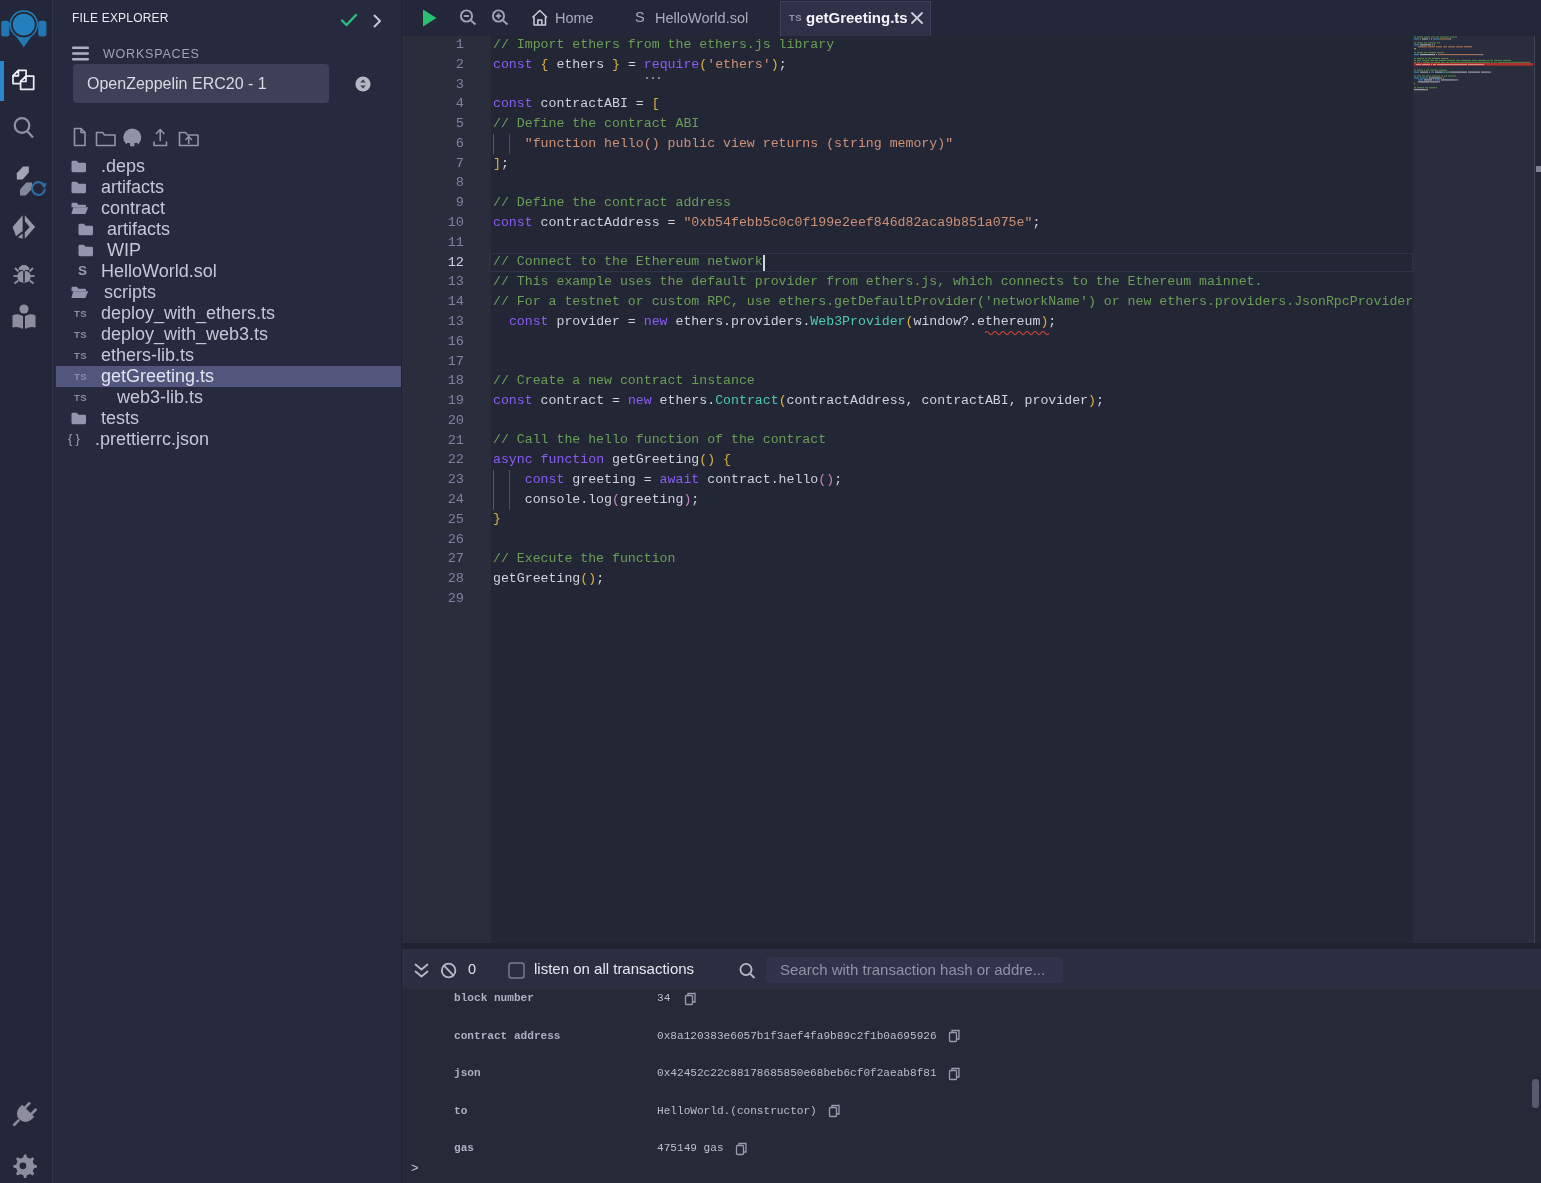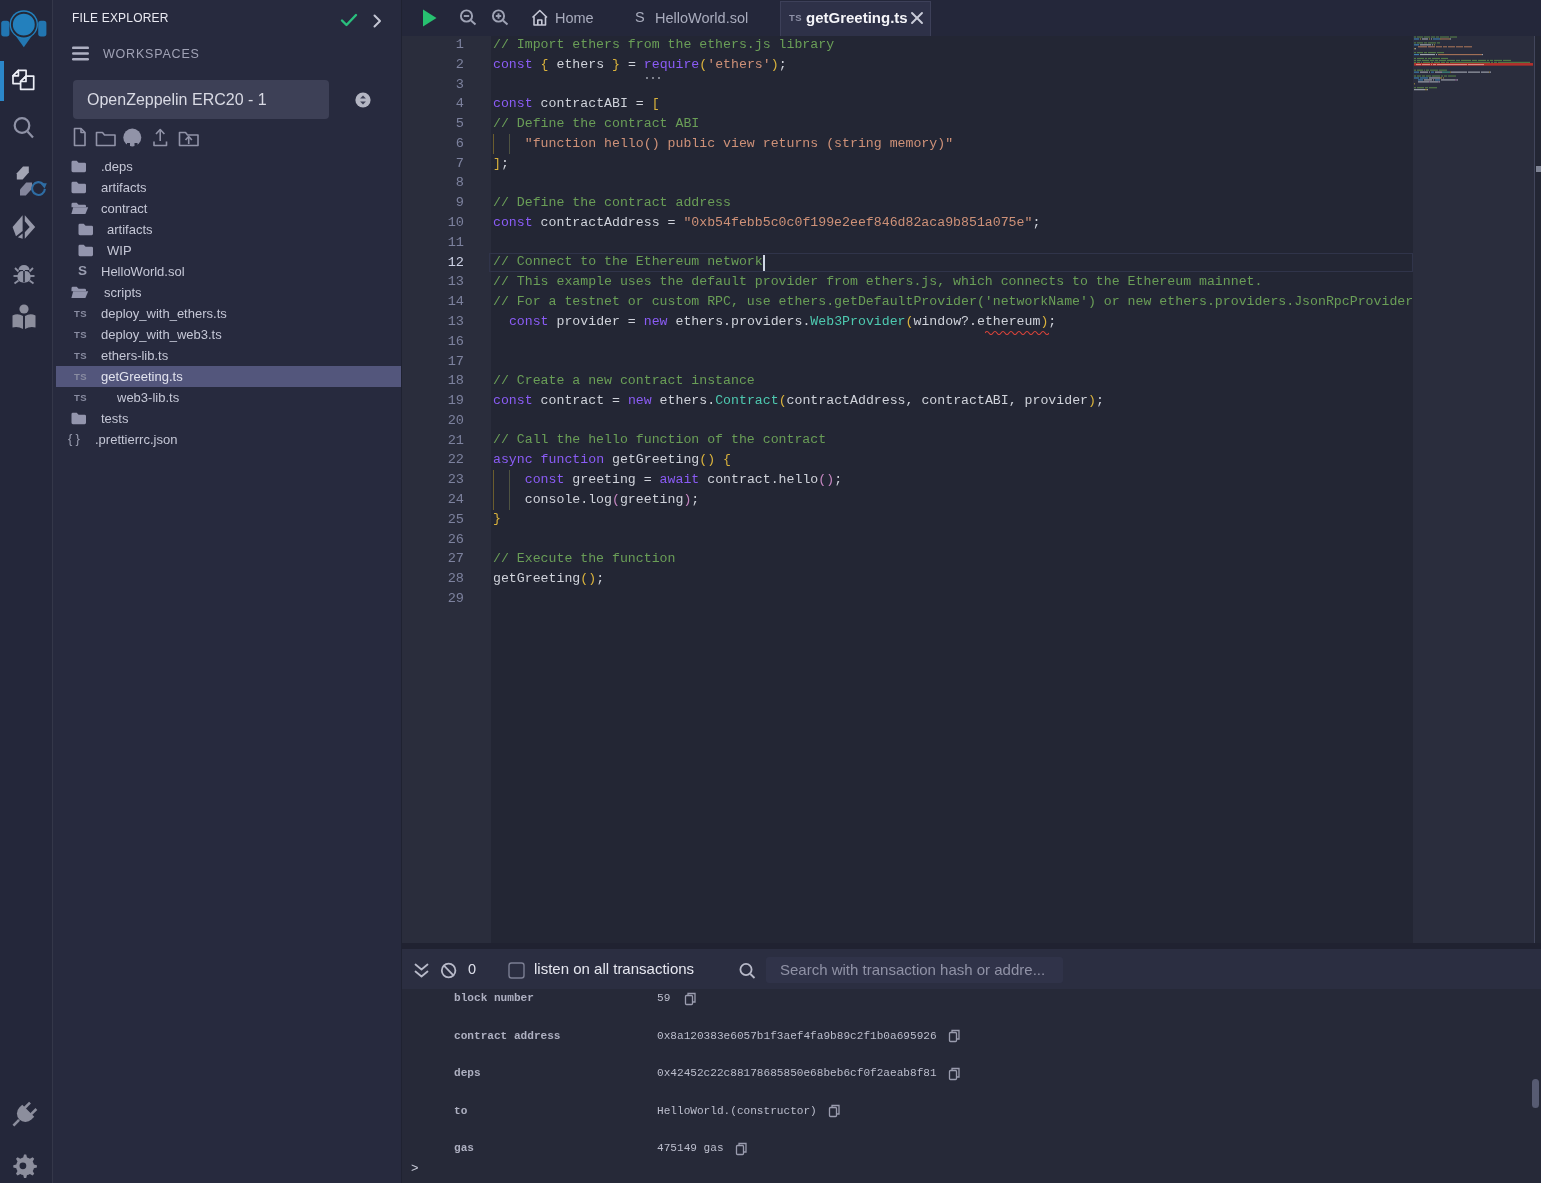--- a/index.html
+++ b/index.html
@@ -10,21 +10,21 @@
   #tabbar{left:402px;top:0;width:1139px;height:36px;background:#24273a;}
   #editor{left:402px;top:36px;width:1139px;height:907px;background:#232634;overflow:hidden;}
   #gutterbg{left:0;top:0;width:89px;height:907px;background:#2a2d3c;}
   #minimapbg{left:1011px;top:0;width:121px;height:907px;background:#2a2d3d;}
   #gap{left:402px;top:943px;width:1139px;height:6px;background:#202231;}
   #termhead{left:402px;top:949px;width:1139px;height:40px;background:#2b2e41;}
   #termbody{left:402px;top:989px;width:1139px;height:194px;background:#262938;}
   .mono{font-family:"Liberation Mono",monospace;}
   .trow{position:absolute;left:0;width:349px;height:21px;}
   .tico{position:absolute;top:0;height:21px;}
-  .ttext{position:absolute;top:0;height:21px;line-height:21px;font-size:13px;}
+  .ttext{position:absolute;top:0;height:21px;line-height:21px;font-size:18px;}
   #lnums{left:0;top:-1px;width:62px;text-align:right;font-size:13.6px;line-height:19.78px;color:#7d829e;}
   #code{left:91px;top:-1px;font-size:13.23px;line-height:19.78px;width:920px;overflow:hidden;}
   .cl{height:19.78px;white-space:pre;}
   .trh{position:absolute;left:0;width:1139px;height:18px;font-family:"Liberation Mono",monospace;font-size:11.1px;line-height:18px;}
   .tlabel{position:absolute;left:52px;font-weight:bold;color:#aeb0c1;}
   .tval{position:absolute;left:255px;color:#bcbecd;}
   .c{color:#6a9e57}.k{color:#8b5cf6}.s{color:#ce9178}.t{color:#4ec9b0}.g{color:#d9b23c}.p{color:#c586c0}.w{color:#cfd2da}
 </style>
 </head>
 <body>
@@ -110,21 +110,21 @@
     <svg class="ab" style="left:285px;top:12px;" width="64" height="20" viewBox="0 0 64 20">
       <path d="M4 8.5 l4.5 4.5 l9.5 -10" stroke="#2abf7d" stroke-width="2.4" fill="none" stroke-linecap="round" stroke-linejoin="round"></path>
       <path d="M36.5 3.5 l5.5 5.5 l-5.5 5.5" stroke="#c4c6d4" stroke-width="2" fill="none" stroke-linecap="round" stroke-linejoin="round"></path>
     </svg>
     <svg class="ab" style="left:19px;top:46px;" width="20" height="16" viewBox="0 0 20 16">
       <rect x="0" y="0.5" width="17" height="2.6" rx="1.2" fill="#aeb0c2"></rect>
       <rect x="0" y="6.2" width="17" height="2.6" rx="1.2" fill="#aeb0c2"></rect>
       <rect x="0" y="11.9" width="17" height="2.6" rx="1.2" fill="#aeb0c2"></rect>
     </svg>
     <div class="ab" style="left:50px;top:47px;font-size:12.5px;color:#a0a2b5;letter-spacing:.8px;">WORKSPACES</div>
-    <div class="ab" style="left:20px;top:80px;width:256px;height:39px;background:#3d4056;border-radius:4px;text-decoration:underline;">
+    <div class="ab" style="left:20px;top:64px;width:256px;height:39px;background:#3d4056;border-radius:4px;text-decoration:underline;">
       <div class="ab" style="left:14px;top:0;height:39px;line-height:39px;font-size:16px;color:#d9dae4;">OpenZeppelin ERC20 - 1</div>
       <svg class="ab" style="left:282px;top:12px;" width="16" height="16" viewBox="0 0 16 16">
         <circle cx="8" cy="8" r="7.6" fill="#b4b6c3"></circle>
         <polygon points="5.1,6.5 10.9,6.5 8,3.4" fill="#3d4056"></polygon>
         <polygon points="5.1,9.5 10.9,9.5 8,12.6" fill="#3d4056"></polygon>
       </svg>
     </div>
     <svg class="ab" style="left:0;top:120px;" width="349" height="34" viewBox="0 0 349 34">
       <g stroke="#9193a8" stroke-width="1.6" fill="none" stroke-linejoin="round">
         <path d="M21.5 8.5 h6.5 l4 4 v13 h-10.5 z"></path>
@@ -494,28 +494,28 @@
     </svg>
     <div class="ab" style="left:66px;top:0;height:40px;line-height:40px;font-size:14.5px;color:#dfe1ec;">0</div>
     <div class="ab" style="left:132px;top:0;height:40px;line-height:40px;font-size:15px;color:#e6e7f0;">listen on all transactions</div>
     <div class="ab" style="left:364px;top:8px;width:297px;height:25.5px;background:#303349;border-radius:3px;">
       <div class="ab" style="left:14px;top:0;height:25.5px;line-height:25.5px;font-size:15px;color:#9092a6;">Search with transaction hash or addre...</div>
     </div>
   </div>
   <div class="ab" id="termbody">
     <div class="trh" style="top:0px">
         <span class="tlabel">block number</span>
-        <span class="tval">59</span>
+        <span class="tval">34</span>
       </div>
     <div class="trh" style="top:37.5px">
         <span class="tlabel">contract address</span>
         <span class="tval">0x8a120383e6057b1f3aef4fa9b89c2f1b0a695926</span>
       </div>
     <div class="trh" style="top:75px">
-        <span class="tlabel">deps</span>
+        <span class="tlabel">json</span>
         <span class="tval">0x42452c22c88178685850e68beb6cf0f2aeab8f81</span>
       </div>
     <div class="trh" style="top:112.5px">
         <span class="tlabel">to</span>
         <span class="tval">HelloWorld.(constructor)</span>
       </div>
     <div class="trh" style="top:150px">
         <span class="tlabel">gas</span>
         <span class="tval">475149 gas</span>
       </div>

